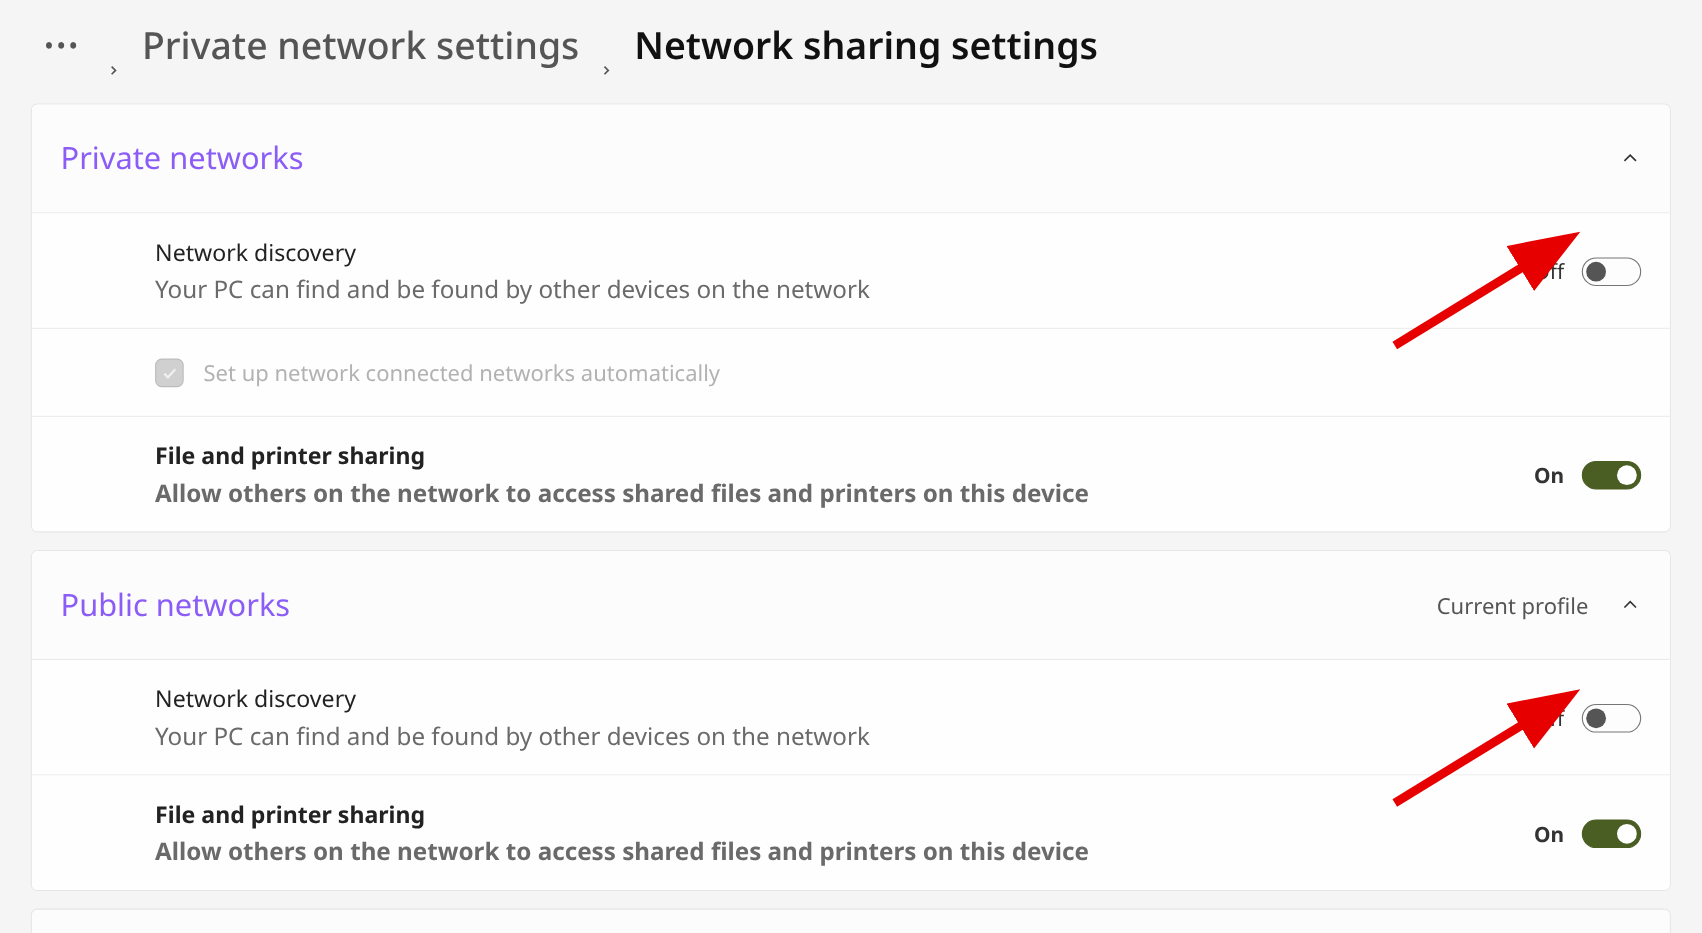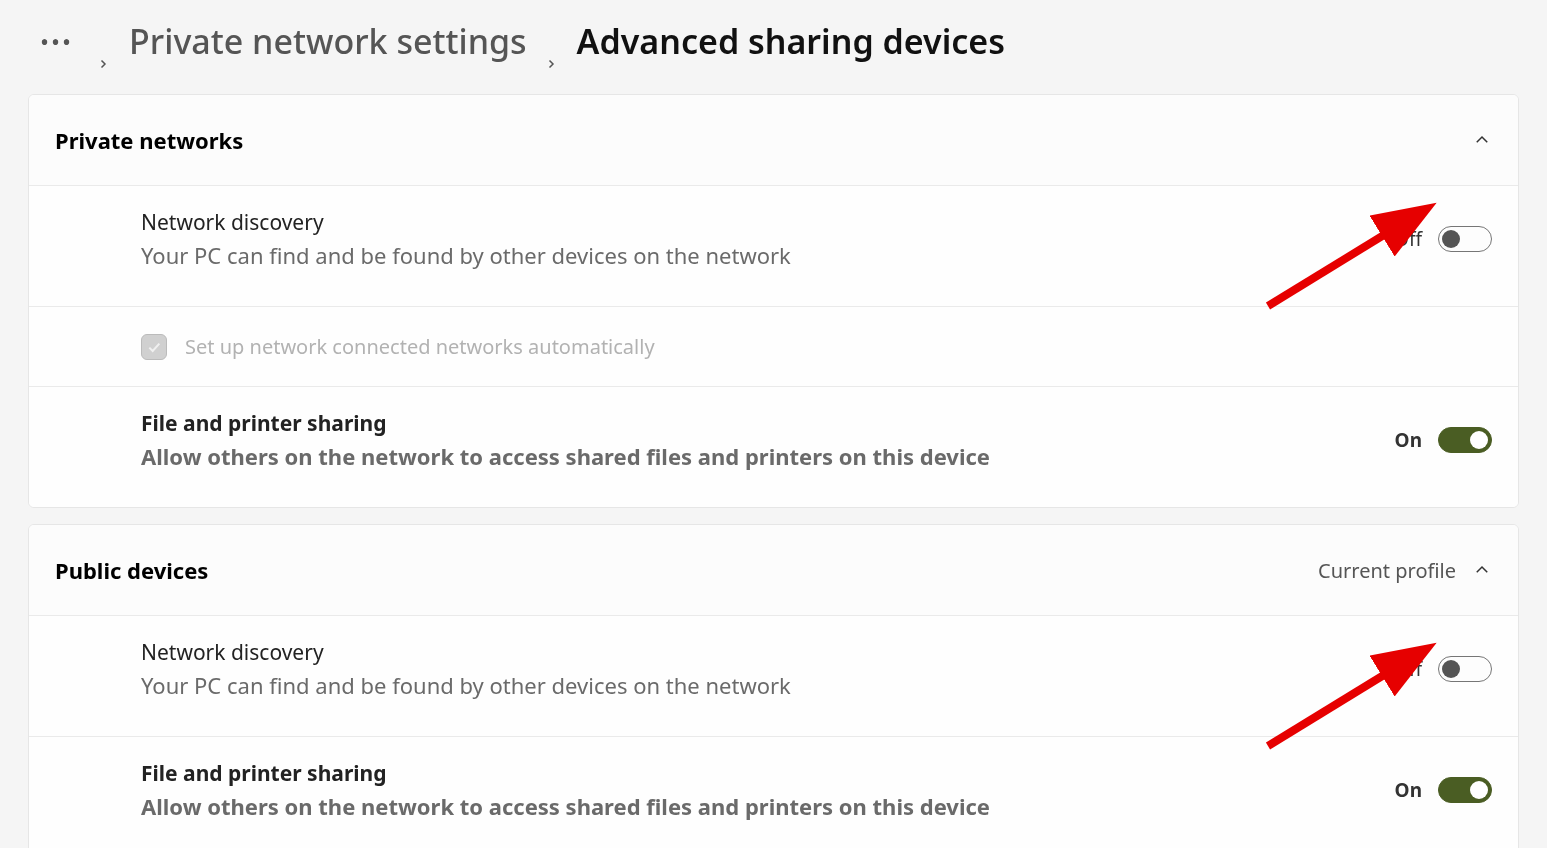--- a/index.html
+++ b/index.html
@@ -51,45 +51,45 @@
 
   .section-header {
     display: flex;
     align-items: center;
     justify-content: space-between;
     padding: 30px 26px;
     cursor: pointer;
     background: #fcfcfc;
   }
   .section-header .title {
-    font-size: 22px;
-    font-weight: 700;
-    color: #000000;
+    font-size: 28px;
+    font-weight: 400;
+    color: #8b5cf6;
   }
   .section-header .right {
     display: flex;
     align-items: center;
-    gap: 16px;
+    gap: 28px;
   }
   .section-header .profile-tag {
     font-size: 20px;
     color: #555;
   }
   .chevron {
     width: 20px; height: 20px;
     display: inline-flex; align-items: center; justify-content: center;
   }
   .chevron svg { stroke: #333; }
   .chevron.collapsed svg { transform: rotate(180deg); }
 
   .row {
     display: flex;
     align-items: center;
     justify-content: space-between;
-    padding: 22px 26px 36px 112px;
+    padding: 22px 26px 20px 112px;
     border-bottom: 1px solid #eaeaea;
     background: #fefefe;
     position: relative;
   }
   .row:last-child { border-bottom: none; font-weight: bold; }
   .row .labels { display: flex; flex-direction: column; gap: 4px; }
   .row .row-title { font-size: 21px; color: #222; }
   .row .row-desc { font-size: 22px; color: #6a6a6a; }
   .row.nested { padding-left: 112px; padding-top: 26px; padding-bottom: 26px; }
   .row.disabled .row-title,
@@ -160,21 +160,21 @@
     <svg width="12" height="12" viewBox="0 0 24 24" fill="none" stroke-width="3">
         <polyline points="9 5 16 12 9 19"></polyline>
       </svg>
   </span>
   <span class="crumb-link">Private network settings</span>
   <span class="chev">
     <svg width="12" height="12" viewBox="0 0 24 24" fill="none" stroke-width="3">
         <polyline points="9 5 16 12 9 19"></polyline>
       </svg>
   </span>
-  <span class="crumb-current">Advanced sharing devices</span>
+  <span class="crumb-current">Network sharing settings</span>
 </div>
 
 <div class="panel">
   <div class="section-header">
     <span class="title">Private networks</span>
     <div class="right">
       <span class="chevron">
         <svg width="18" height="18" viewBox="0 0 24 24" fill="none" stroke-width="2">
             <polyline points="5 15 12 8 19 15"></polyline>
           </svg>
@@ -224,21 +224,21 @@
       <span class="toggle-label">On</span>
       <div class="toggle on">
           <div class="knob"></div>
         </div>
     </div>
   </div>
 </div>
 
 <div class="panel">
   <div class="section-header">
-    <span class="title">Public devices</span>
+    <span class="title">Public networks</span>
     <div class="right">
       <span class="profile-tag">Current profile</span>
       <span class="chevron">
         <svg width="18" height="18" viewBox="0 0 24 24" fill="none" stroke-width="2">
             <polyline points="5 15 12 8 19 15"></polyline>
           </svg>
       </span>
     </div>
   </div>
 

